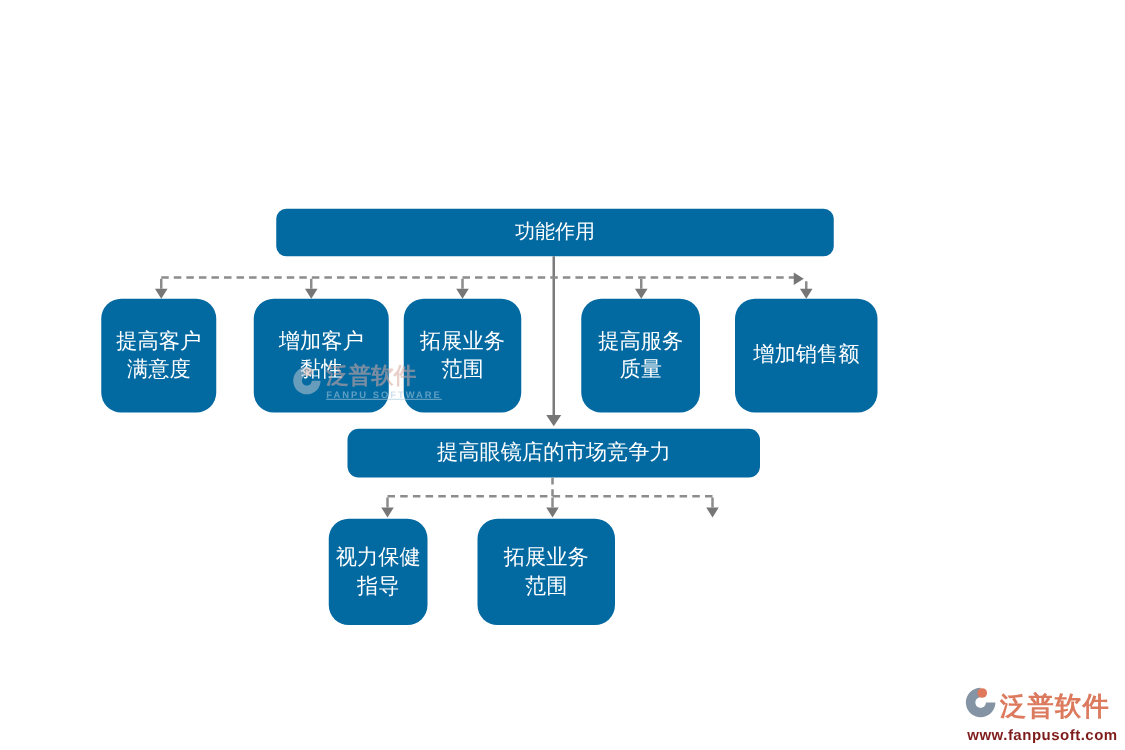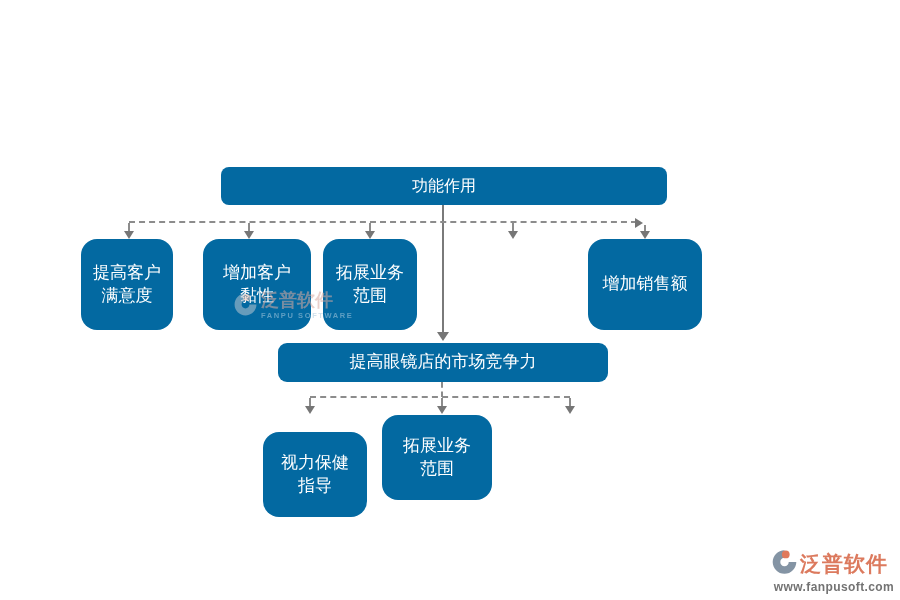--- a/index.html
+++ b/index.html
@@ -63,27 +63,27 @@
   .watermark {
     position: absolute;
     left: 233px; top: 291px;
     display: flex; align-items: flex-start; gap: 3px;
     opacity: 0.55;
     z-index: 5;
     pointer-events: none;
   }
   .watermark .wm-text-col { display: flex; flex-direction: column; }
   .wm-brand { font-size: 18px; font-weight: bold; color: #d9aba1; line-height: 1.1; }
-  .wm-sub { font-size: 7.5px; color: #a9cade; letter-spacing: 1.6px; font-weight: bold; }
+  .wm-sub { font-size: 7.5px; color: #a9cade; letter-spacing: 1.6px; font-weight: bold; text-decoration: underline; }
 
   
   .fp-logo { position: absolute; left: 771px; top: 548px; width: 126px; }
   .fp-row { display: flex; align-items: center; gap: 2px; }
   .fp-brand { font-size: 21px; font-weight: bold; color: #DC7A5E; letter-spacing: 1px; }
-  .fp-url { font-size: 12px; color: #737373; text-align: center; margin-top: 0px; letter-spacing: 0.4px; font-weight: bold; }
+  .fp-url { font-size: 12px; color: #7f1d1d; text-align: center; margin-top: 0px; letter-spacing: 0.4px; font-weight: bold; }
 </style>
 </head>
 <body>
 
 <div class="canvas">
 
 
   <div class="node bar" style="left:221px; top:167px; width:446px; height:38px;">
     <span>功能作用</span>
   </div>
@@ -114,41 +114,45 @@
 满意度</span>
   </div>
   <div class="node leaf" style="left:203px; top:239px; width:108px; height:91px;">
     <span>增加客户
 黏性</span>
   </div>
   <div class="node leaf" style="left:323px; top:239px; width:94px; height:91px;">
     <span>拓展业务
 范围</span>
   </div>
+  <div class="node leaf" style="left:465px; top:239px; width:95px; height:91px;">
+    <span>提高服务
+质量</span>
+  </div>
   <div class="node leaf" style="left:588px; top:239px; width:114px; height:91px;">
     <span>增加销售额</span>
   </div>
 
   <div class="node mid" style="left:278px; top:343px; width:330px; height:39px;">
     <span>提高眼镜店的市场竞争力</span>
   </div>
 
   <div class="vline-dash" style="left:441px; top:382px; height:15px;"></div>
   <div class="hline-dash" style="left:310px; top:396px; width:260px;"></div>
 
   <div class="vline-dash" style="left:309px; top:398px; height:8px;"></div>
   <div class="arrow-down" style="left:305px; top:406px;"></div>
 
   <div class="vline-dash" style="left:441px; top:398px; height:8px;"></div>
   <div class="arrow-down" style="left:437px; top:406px;"></div>
 
   <div class="vline-dash" style="left:569px; top:398px; height:8px;"></div>
   <div class="arrow-down" style="left:565px; top:406px;"></div>
 
-  <div class="node leaf" style="left:263px; top:432px; width:104px; height:85px;">
+  <div class="node leaf" style="left:263px; top:415px; width:79px; height:85px;">
     <span>视力保健
 指导</span>
   </div>
   <div class="node leaf" style="left:382px; top:415px; width:110px; height:85px;">
     <span>拓展业务
 范围</span>
   </div>
 
   <div class="watermark">
     <span>

